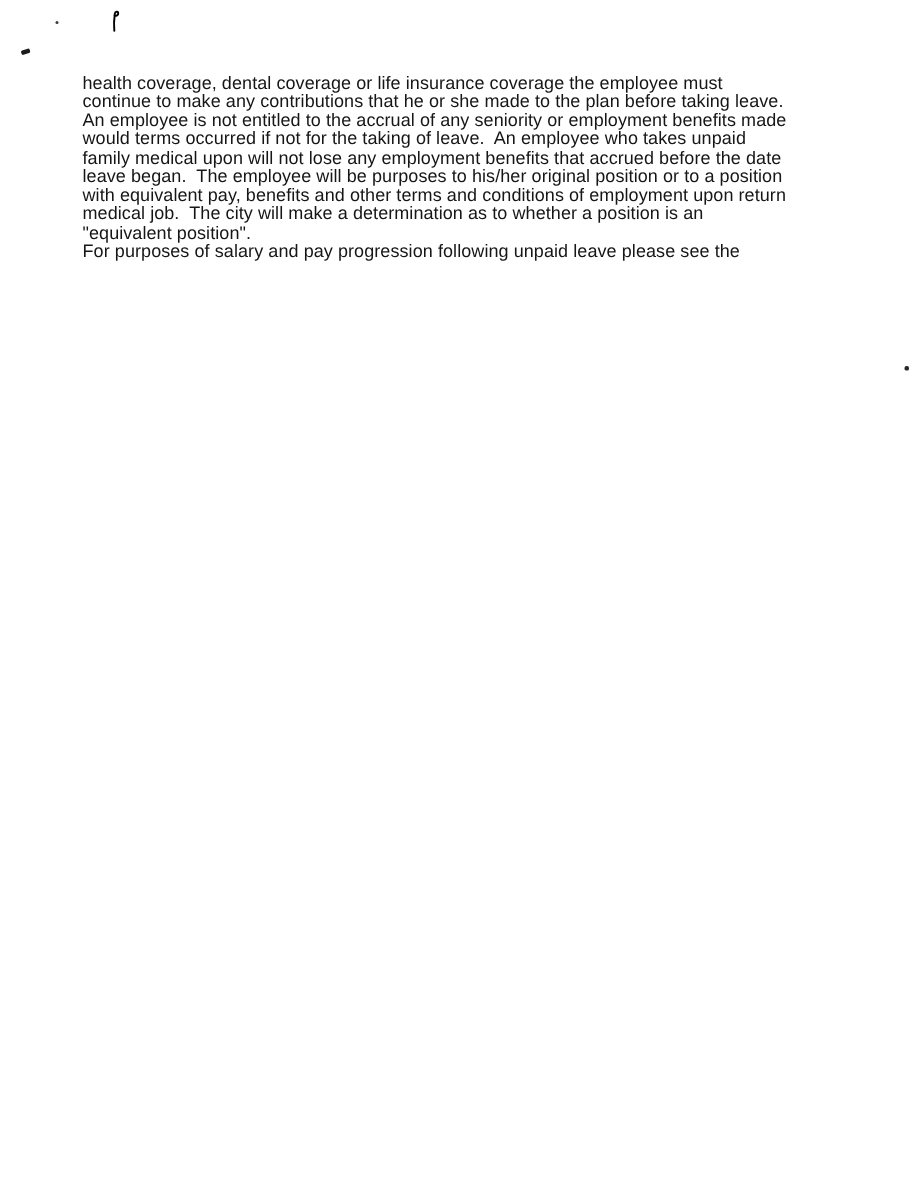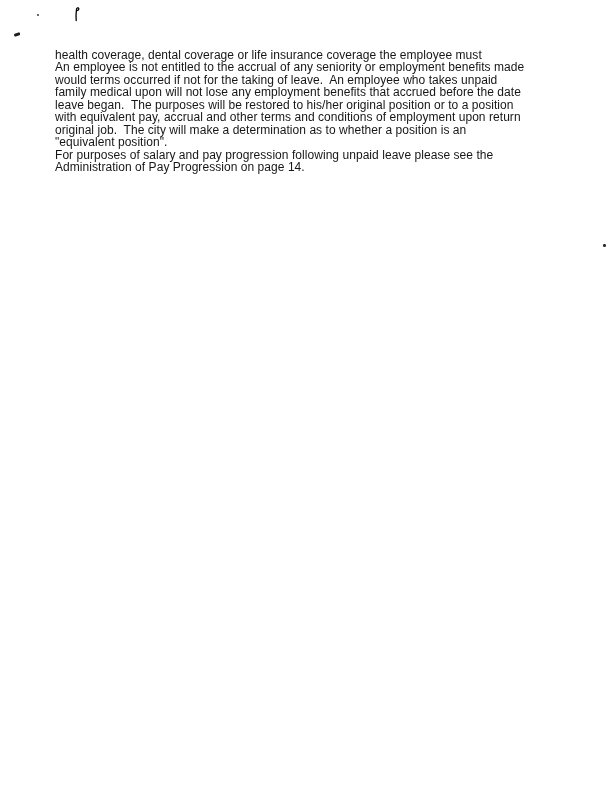--- a/index.html
+++ b/index.html
@@ -74,31 +74,31 @@
   <svg class="mark pen-squiggle" viewBox="0 0 10 16" xmlns="http://www.w3.org/2000/svg">
     <path d="M4.2 14.5 C3.9 11 4.0 7 4.5 3.2 C4.7 1.6 6.6 1.2 6.8 2.7 C7.0 4.1 5.4 4.8 4.3 4.4" stroke="#000000" fill="none" stroke-width="1.3" stroke-linecap="round"></path>
   </svg>
   <div class="mark smudge-left"></div>
   <div class="mark speck-right"></div>
 
   <div class="textblock">
 
     <p class="para-1">
       <span class="line">health coverage, dental coverage or life insurance coverage the employee must</span>
+      <span class="line">continue to make any contributions that he or she made to the plan before taking leave.</span>
     </p>
 
     <p class="para-2">
       <span class="line">An employee is not entitled to the accrual of any seniority or employment benefits made</span>
       <span class="line">would terms occurred if not for the taking of leave.  An employee who takes unpaid</span>
       <span class="line">family medical upon will not lose any employment benefits that accrued before the date</span>
-      <span class="line">leave began.  The purposes will be restored to his/her original position or to a position</span>
-      <span class="line">with equivalent pay, accrual and other terms and conditions of employment upon return</span>
-      <span class="line">original job.  The city will make a determination as to whether a position is an</span>
+      <span class="line">leave began.  The employee will be purposes to his/her original position or to a position</span>
+      <span class="line">with equivalent pay, benefits and other terms and conditions of employment upon return</span>
+      <span class="line">medical job.  The city will make a determination as to whether a position is an</span>
       <span class="line">"equivalent position".</span>
     </p>
 
     <p class="para-3">
       <span class="line">For purposes of salary and pay progression following unpaid leave please see the</span>
-      <span class="line">Administration of Pay Progression on page 14.</span>
     </p>
 
   </div>
 </div>
 
 </body></html>

